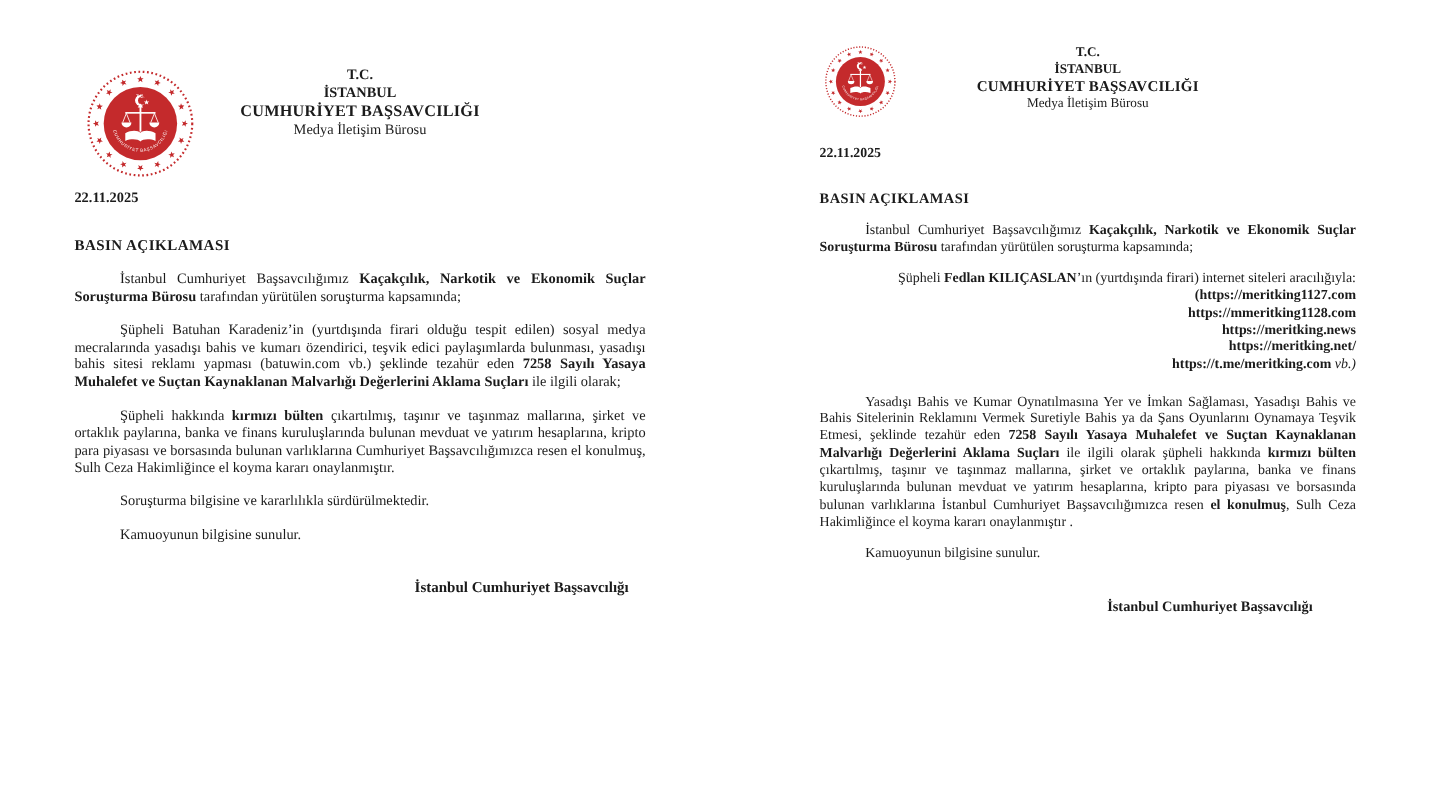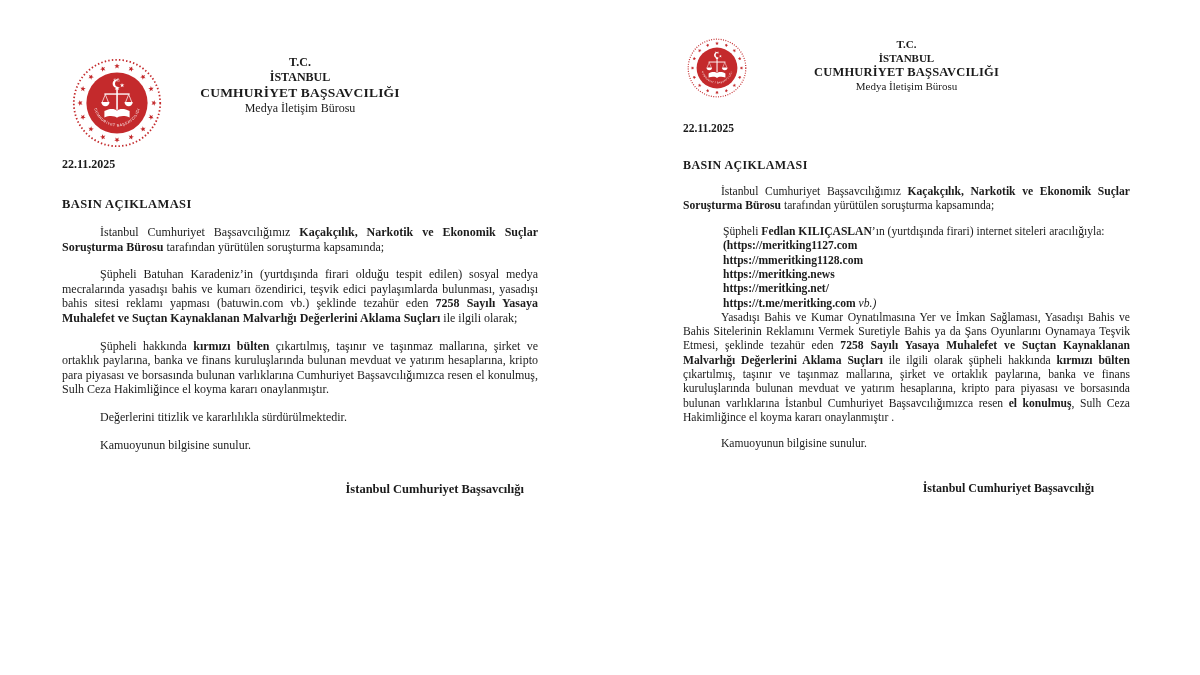--- a/index.html
+++ b/index.html
@@ -31,22 +31,22 @@
   .page-right .date{margin-top:28px;padding-right:2px;font-size:11.5px;}
 
   .title{text-align:left;font-weight:bold;letter-spacing:.4px;}
   .page-left  .title{margin-top:25px;font-size:12.5px;}
   .page-right .title{margin-top:24px;font-size:12px;}
 
   .body{margin-top:5px;}
   .para{margin:13px 0 0 0;text-align:justify;text-indent:38px;
         font-size:12px;line-height:14.6px;}
   .page-right .para{font-size:11.6px;line-height:14.3px;margin-top:12px;}
-  .para.block{text-indent:0;padding-left:40px;text-align:left;}
-  .para.nogap{margin-top:0;}
+  .para.block{text-indent:0;padding-left:40px;text-align:right;}
+  .para.nogap{margin-top:17px;}
 
   .sig{font-weight:bold;text-align:right;font-family:Liberation Serif, serif;}
   .page-left  .sig{margin-top:30px;padding-right:14px;font-size:12.5px;}
   .page-right .sig{margin-top:29px;padding-right:36px;font-size:12px;}
 </style>
 </head>
 <body>
 
 <section class="page page-left">
 
@@ -135,21 +135,21 @@
     <div class="hdr-bureau">Medya İletişim Bürosu</div>
   </header>
 
   <div class="date">22.11.2025</div>
   <div class="title">BASIN AÇIKLAMASI</div>
 
   <div class="body">
       <p class="para "><span>İstanbul Cumhuriyet Başsavcılığımız </span><span style="font-weight: bold;">Kaçakçılık, Narkotik ve Ekonomik Suçlar Soruşturma Bürosu</span><span> tarafından yürütülen soruşturma kapsamında;</span></p>
       <p class="para "><span>Şüpheli Batuhan Karadeniz’in (yurtdışında firari olduğu tespit edilen) sosyal medya mecralarında yasadışı bahis ve kumarı özendirici, teşvik edici paylaşımlarda bulunması, yasadışı bahis sitesi reklamı yapması (batuwin.com vb.)  şeklinde tezahür eden </span><span style="font-weight: bold;">7258 Sayılı Yasaya Muhalefet  ve Suçtan Kaynaklanan Malvarlığı Değerlerini Aklama Suçları</span><span> ile ilgili olarak;</span></p>
       <p class="para "><span>Şüpheli hakkında </span><span style="font-weight: bold;">kırmızı bülten</span><span> çıkartılmış, taşınır ve taşınmaz mallarına, şirket ve ortaklık paylarına, banka ve finans kuruluşlarında bulunan mevduat ve yatırım hesaplarına, kripto para piyasası ve borsasında bulunan varlıklarına Cumhuriyet Başsavcılığımızca resen el konulmuş, Sulh Ceza Hakimliğince el koyma kararı onaylanmıştır.</span></p>
-      <p class="para "><span>Değerlerini titizlik ve kararlılıkla sürdürülmektedir.</span></p>
+      <p class="para "><span>Soruşturma bilgisine ve kararlılıkla sürdürülmektedir.</span></p>
       <p class="para "><span>Kamuoyunun bilgisine sunulur.</span></p>
     </div>
 
   <div class="sig">İstanbul Cumhuriyet Başsavcılığı</div>
 </section>
 
 <section class="page page-right">
 
   <svg class="seal" viewBox="0 0 100 100" aria-hidden="true">
     <defs>

